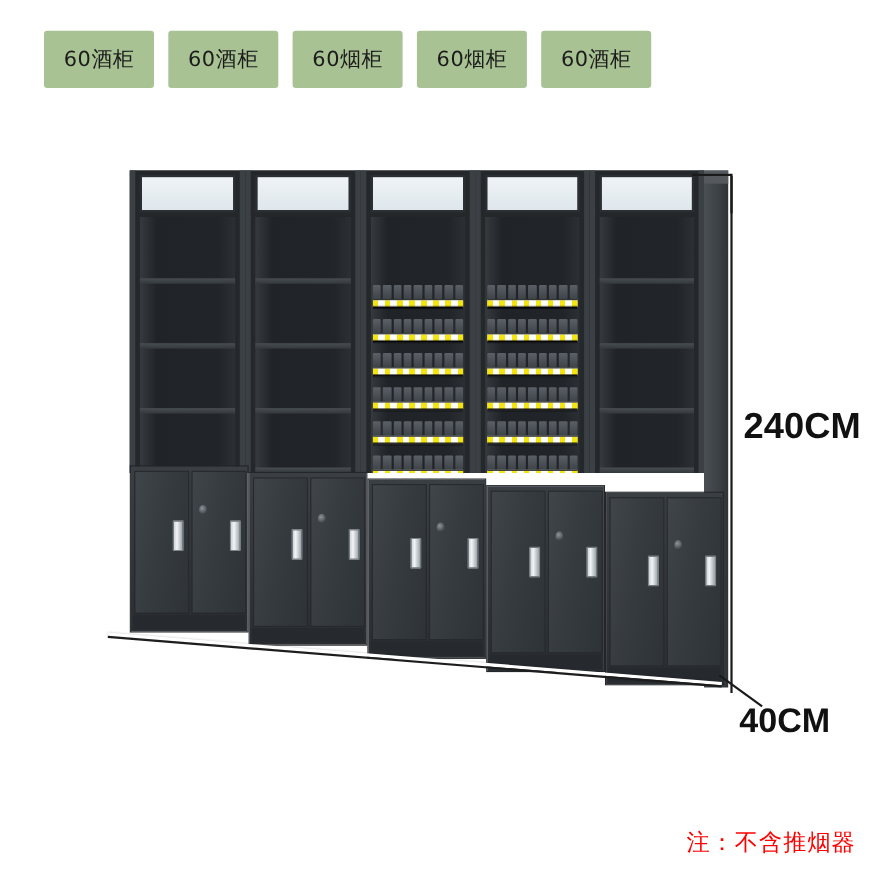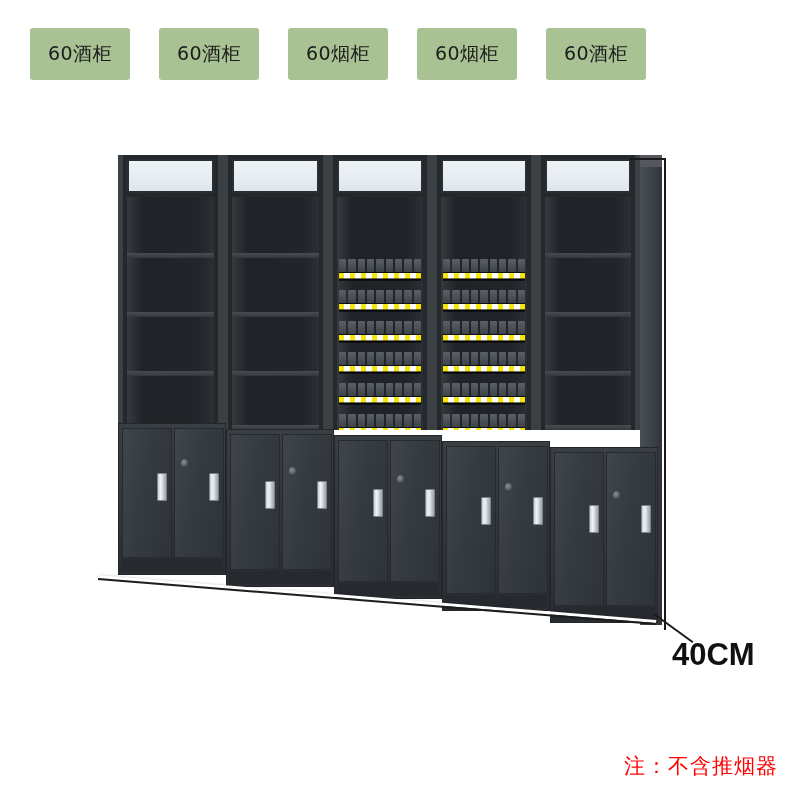--- a/index.html
+++ b/index.html
@@ -17,22 +17,22 @@
   }
 
   
   #label-strip {
     position: absolute;
     left: 0;
     top: 28px;
     width: 800px;
     height: 52px;
     display: flex;
-    gap: 16px;
-    padding-left: 30px;
+    gap: 0px;
+    padding-left: 40px;
     box-sizing: border-box;
   }
   .label-chip {
     width: 100px;
     height: 52px;
     margin-right: 13px;
     background: #a8c293;
     border-radius: 3px;
     display: flex;
     align-items: center;
@@ -606,20 +606,21 @@
   </div>
 
   <div class="floor-edge" style="left:98px; top:575px; width:560px; transform:rotate(4.6deg);"></div>
   <div class="floor-rule" style="left:98px; top:578px; width:560px; transform:rotate(4.6deg);"></div>
 
 
   <div class="dim-line-h" style="left:629px; top:158px; width:36px;"></div>
   <div class="dim-line-v" style="left:664px; top:158px; height:36px;"></div>
 
   <div class="dim-line-v" style="left:664px; top:160px; height:470px;"></div>
+  <div class="dim-text" style="left:676px; top:368px; font-size:33px;">240CM</div>
 
 
   <div class="dim-diag" style="left:654px; top:613px; width:48px; transform:rotate(36deg);"></div>
   <div class="dim-text" style="left:672px; top:637px; font-size:31px;">40CM</div>
 
 </div>
 
 <div id="note">注：不含推烟器</div>
 
 </body></html>

